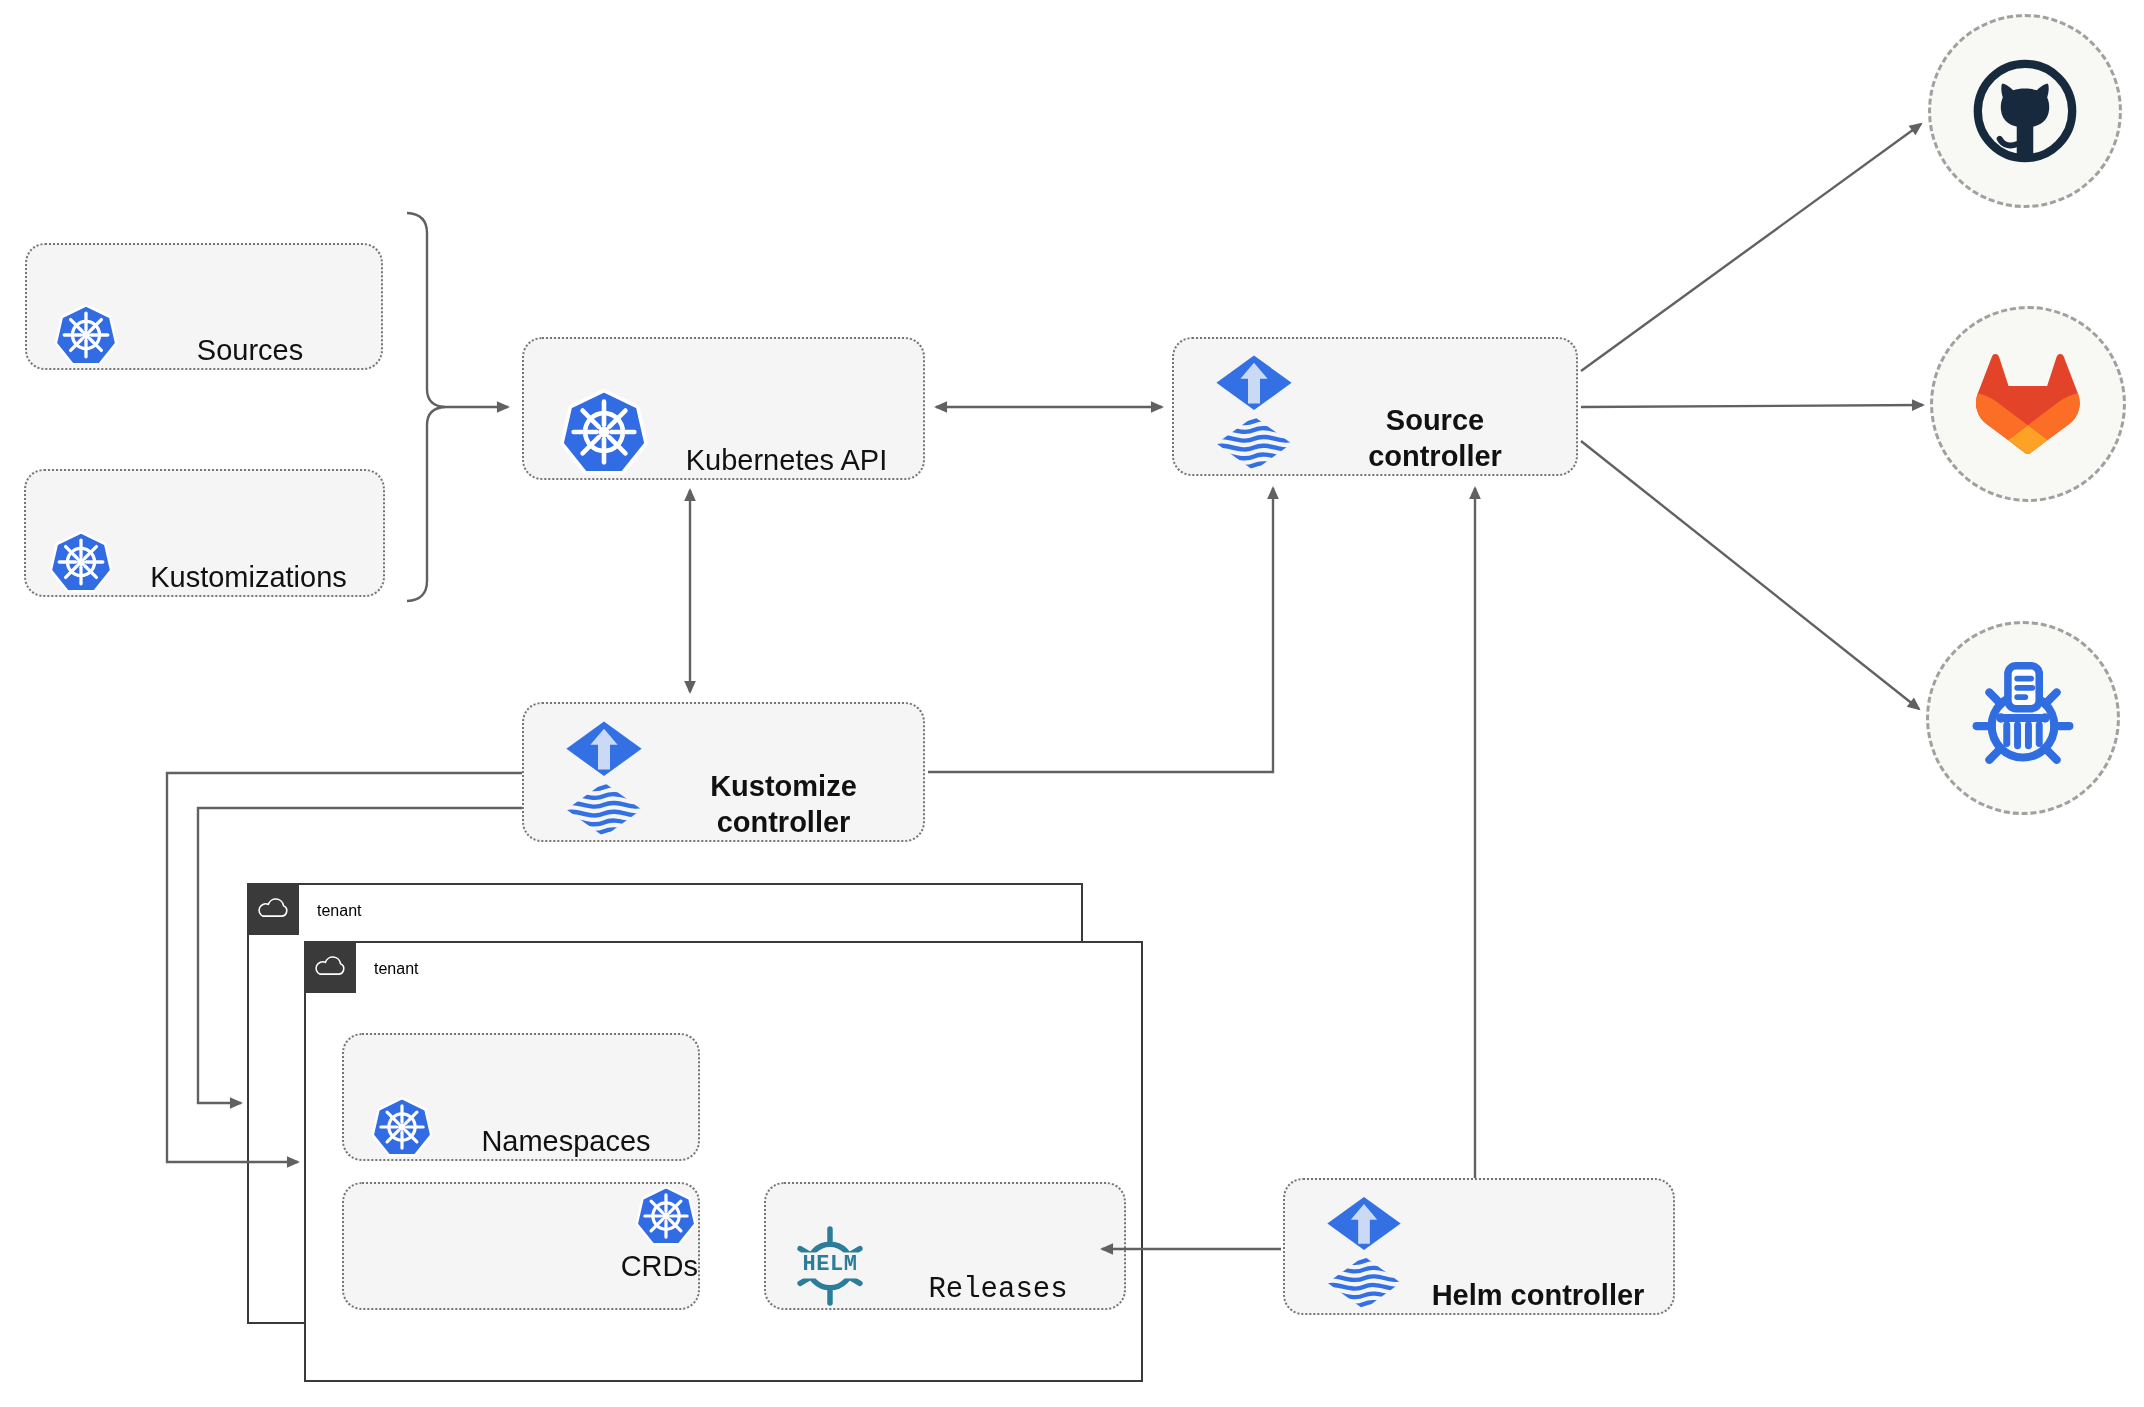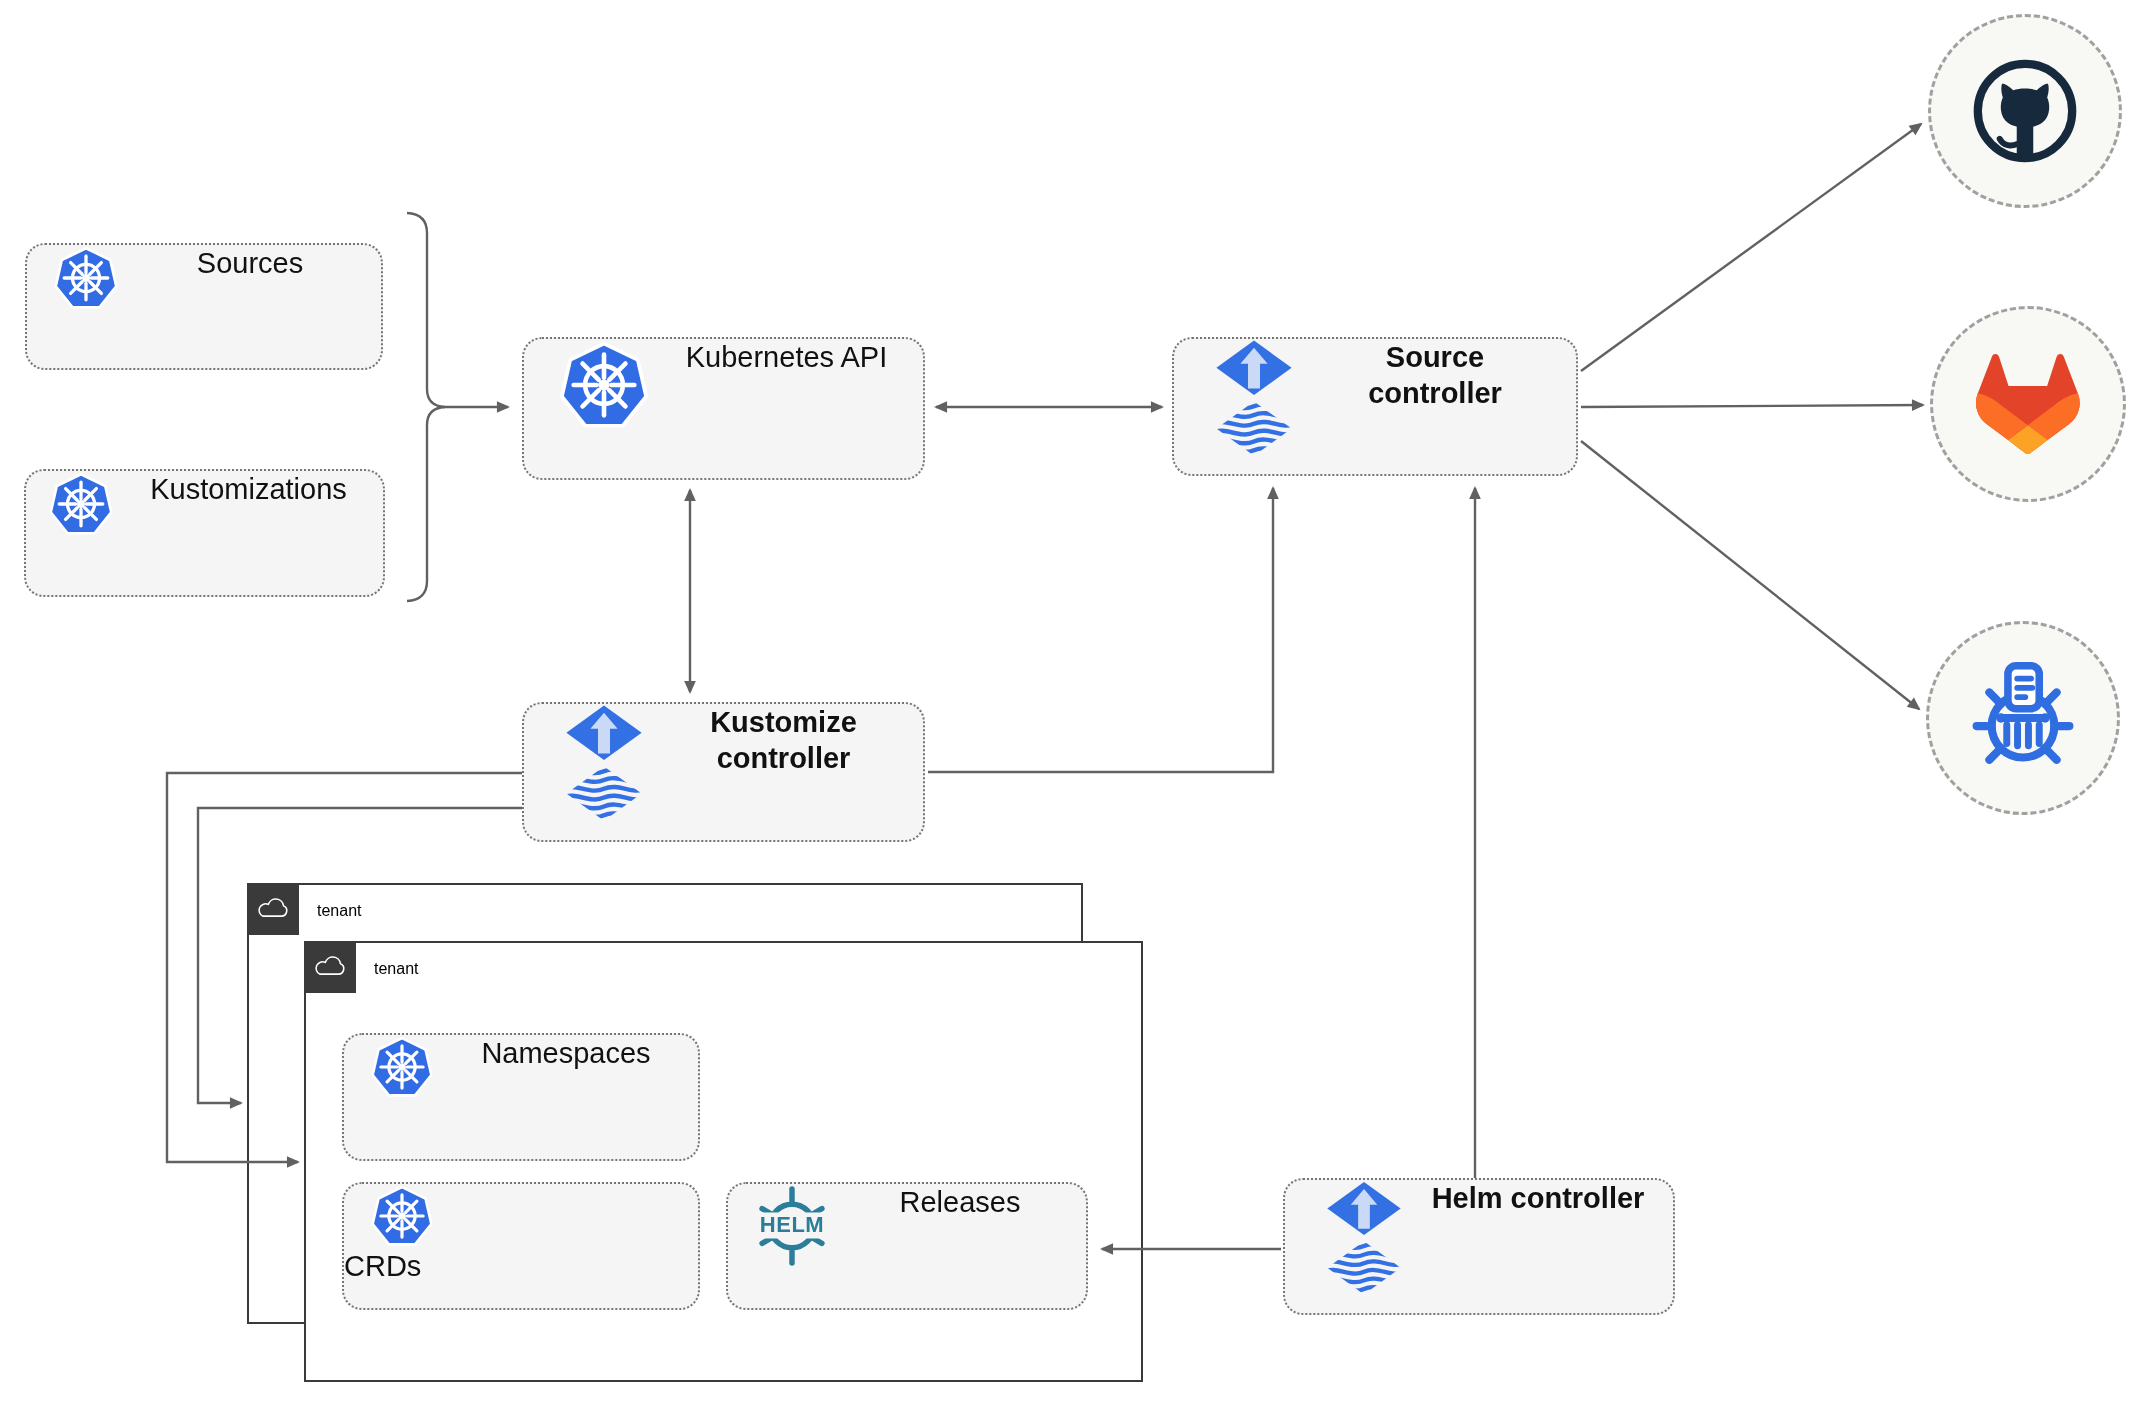--- a/index.html
+++ b/index.html
@@ -3,21 +3,21 @@
 <meta charset="utf-8">
 <style>
   html,body{margin:0;padding:0;background:#ffffff;}
   body{font-family:"Liberation Sans", sans-serif;}
   .canvas{position:relative;width:2144px;height:1407px;background:#ffffff;overflow:hidden;}
 
   
   .node{
     position:absolute;box-sizing:border-box;
     background:#f5f5f5;border:2px dotted #757575;border-radius:20px;
-    display:flex;align-items:flex-start;color:#111111;
+    display:flex;align-items:flex-end;color:#111111;
   }
   .node .ic{flex:0 0 auto;display:flex;align-items:center;justify-content:center;}
   .node .lbl{flex:1 1 auto;text-align:center;font-size:29px;line-height:1.25;color:#111;}
   .lbl.nowrap{white-space:nowrap;}
   .lbl.two{max-width:230px;margin:0 auto;font-weight:bold;}
 
   
   .tenant{
     position:absolute;box-sizing:border-box;background:#ffffff;
     border:2px solid #3a3a3a;
@@ -235,21 +235,21 @@
 
   <div class="node" style="left:342px;top:1182px;width:358px;height:128px;flex-direction:column;">
     <span class="ic" style="margin-left:26px;">
       <svg width="64" height="64">
           <use href="#sym-k8s"></use>
         </svg>
       </span>
     <span class="lbl nowrap">CRDs</span>
   </div>
 
-  <div class="node" style="left:726px;top:1182px;width:362px;height:128px;">
+  <div class="node" style="left:764px;top:1182px;width:362px;height:128px;font-family:Liberation Mono, monospace;">
     <span class="ic" style="margin-left:22px;">
       <span class="helm-wrap">
         <svg width="84" height="84">
             <use href="#sym-helm"></use>
           </svg>
         <span class="helm-word">HELM</span>
       </span>
     </span>
     <span class="lbl nowrap">Releases</span>
   </div>

